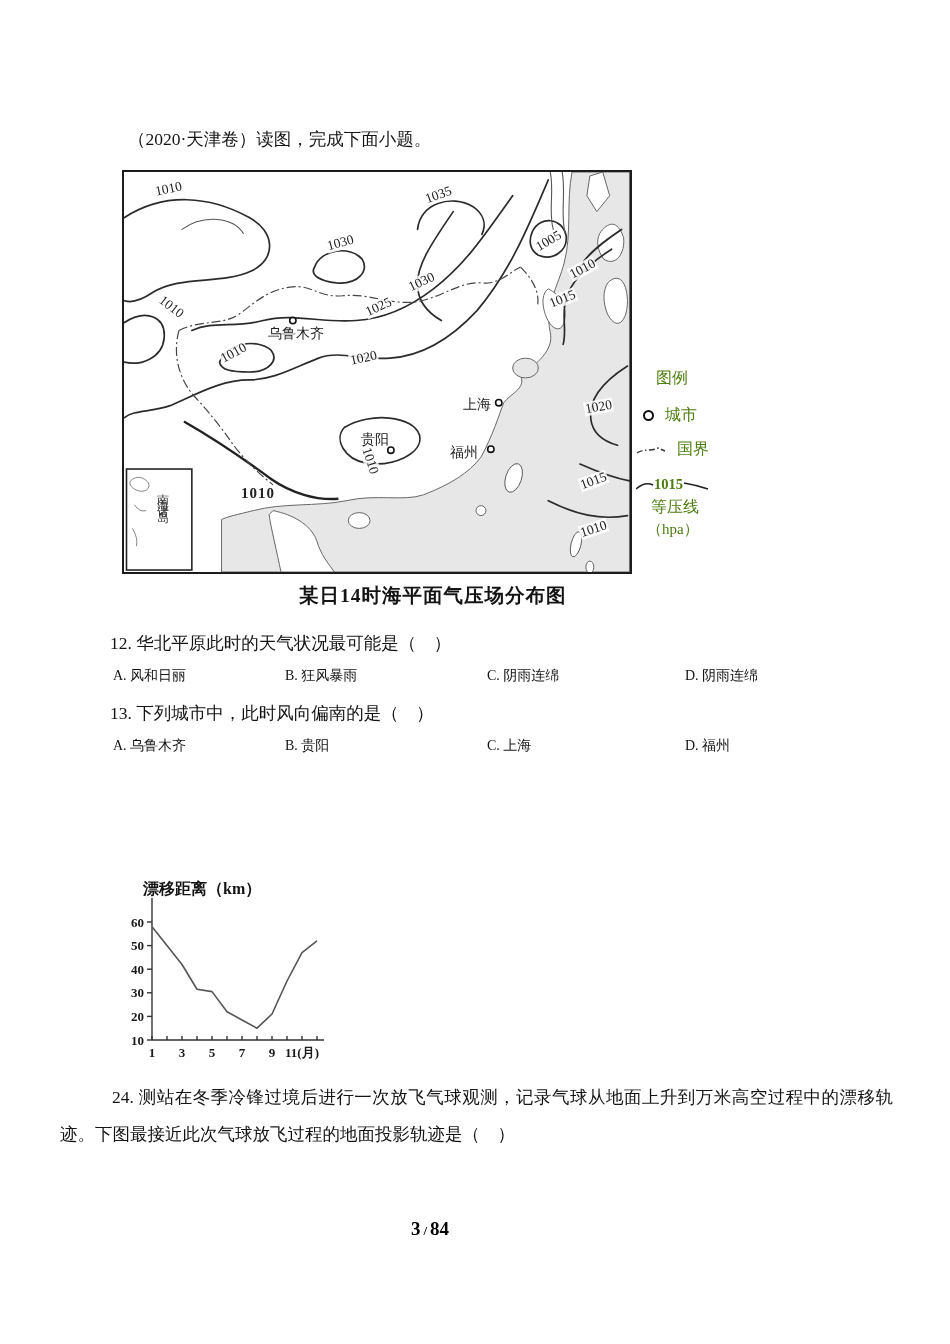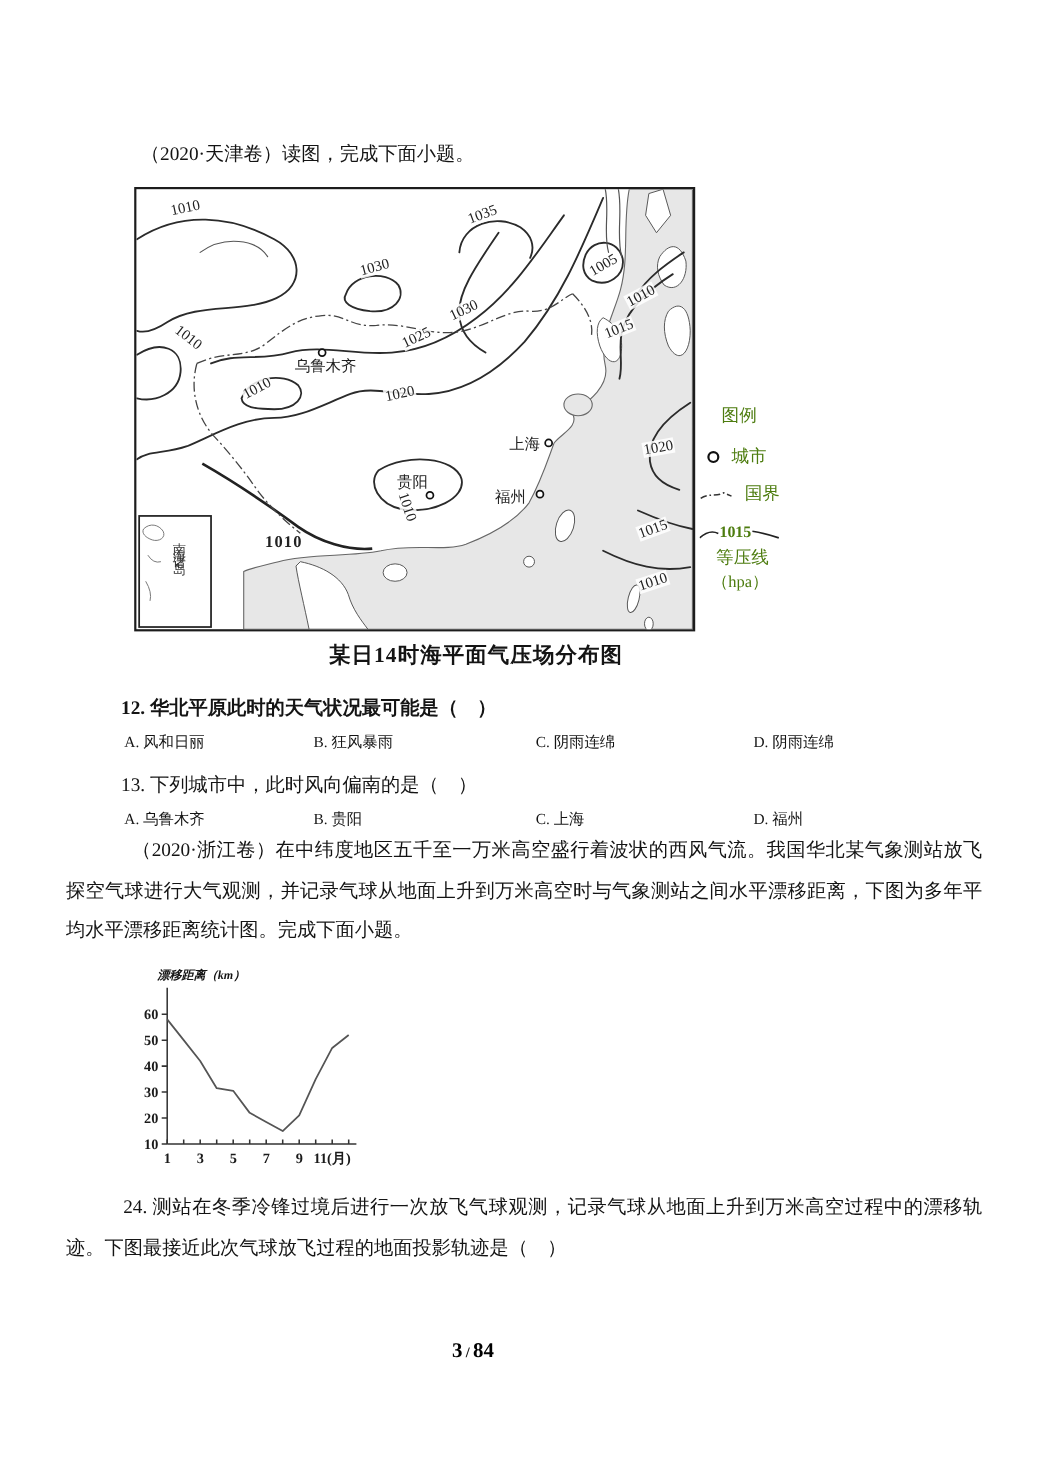--- a/index.html
+++ b/index.html
@@ -33,21 +33,21 @@
   .legend{position:absolute;left:636px;top:368px;width:120px;font-size:16px;color:#4d7c0f;}
   .lg-title{padding-left:20px;margin-bottom:16px;}
   .lg-row{display:flex;align-items:center;gap:11px;margin-bottom:13px;}
   .sym-city{width:7px;height:7px;border:2.2px solid #111;border-radius:50%;margin-left:7px;flex:none;}
   .lg-iso{margin-top:16px;}
   .lg-iso-sym{display:flex;align-items:center;font-size:14.5px;font-weight:600;}
   .lg-iso-word{padding-left:15px;margin-top:4px;}
   .lg-iso-unit{padding-left:11px;margin-top:2px;font-size:15px;}
   
   .chart-wrap{position:absolute;left:110px;top:872px;width:250px;height:200px;}
-  .chart-ylabel{position:absolute;left:33px;top:7px;font-size:11px;font-weight:600;white-space:nowrap;font-style:italic;}
+  .chart-ylabel{position:absolute;left:33px;top:7px;font-size:16px;font-weight:600;white-space:nowrap;}
   .chart-svg{position:absolute;left:0;top:0;width:250px;height:200px;}
   .ax{stroke:#333;stroke-width:1.4;fill:none;}
   .series{fill:none;stroke:#555;stroke-width:1.6;stroke-linejoin:round;}
   .tick{font-family:"Liberation Serif","DejaVu Serif",serif;font-size:13px;font-weight:600;fill:#1a1a1a;}
   .ty{text-anchor:end;}
   .tx{text-anchor:middle;}
   
   .footer{position:absolute;left:0;top:1218px;width:860px;text-align:center;
           font-size:19px;font-weight:bold;color:#000;}
   .footer .sep{font-size:13px;font-weight:600;padding:0 3px;}
@@ -159,33 +159,32 @@
           <path d="M1,4 Q13,6 25,10" fill="none" stroke="#222" stroke-width="1.5"></path>
         </svg>
       </div>
       <div class="lg-iso-word">等压线</div>
       <div class="lg-iso-unit">（hpa）</div>
     </div>
   </div>
 
   <div class="map-caption">某日14时海平面气压场分布图</div>
 
-  <div class="abs stem" style="left:110px;top:632px;font-weight:bold;">12. 华北平原此时的天气状况最可能是（　）</div>
+  <div class="abs stem" style="left:110px;top:632px;">12. 华北平原此时的天气状况最可能是（　）</div>
   <span class="abs opt" style="left:113px;top:665px;">A. 风和日丽</span>
   <span class="abs opt" style="left:285px;top:665px;">B. 狂风暴雨</span>
   <span class="abs opt" style="left:487px;top:665px;">C. 阴雨连绵</span>
   <span class="abs opt" style="left:685px;top:665px;">D. 阴雨连绵</span>
 
   <div class="abs stem" style="left:110px;top:702px;">13. 下列城市中，此时风向偏南的是（　）</div>
   <span class="abs opt" style="left:113px;top:735px;">A. 乌鲁木齐</span>
   <span class="abs opt" style="left:285px;top:735px;">B. 贵阳</span>
   <span class="abs opt" style="left:487px;top:735px;">C. 上海</span>
   <span class="abs opt" style="left:685px;top:735px;">D. 福州</span>
 
-  <div class="abs body-text para" style="left:60px;top:754px;width:833px;text-indent:60px;">（2020·浙江卷）在中纬度地区五千至一万米高空盛行着波状的西风气流。我国华北某气象测站放飞探空气球进行大气观测，并记录气球从地面上升到万米高空时与气象测站之间水平漂移距离，下图为多年平均水平漂移距离统计图。完成下面小题。</div>
 
   <div class="chart-wrap">
     <span class="chart-ylabel">漂移距离（km）</span>
     <svg id="drift-svg" class="chart-svg" viewBox="0 0 250 200">
         <line x1="42" y1="26" x2="42" y2="168" class="ax"></line>
         <line x1="42" y1="168" x2="214" y2="168" class="ax"></line>
         <line x1="37" y1="168" x2="42" y2="168" class="ax"></line>
         <text x="34" y="172.5" class="tick ty">10</text>
         <line x1="37" y1="144.4" x2="42" y2="144.4" class="ax"></line>
         <text x="34" y="148.9" class="tick ty">20</text>

